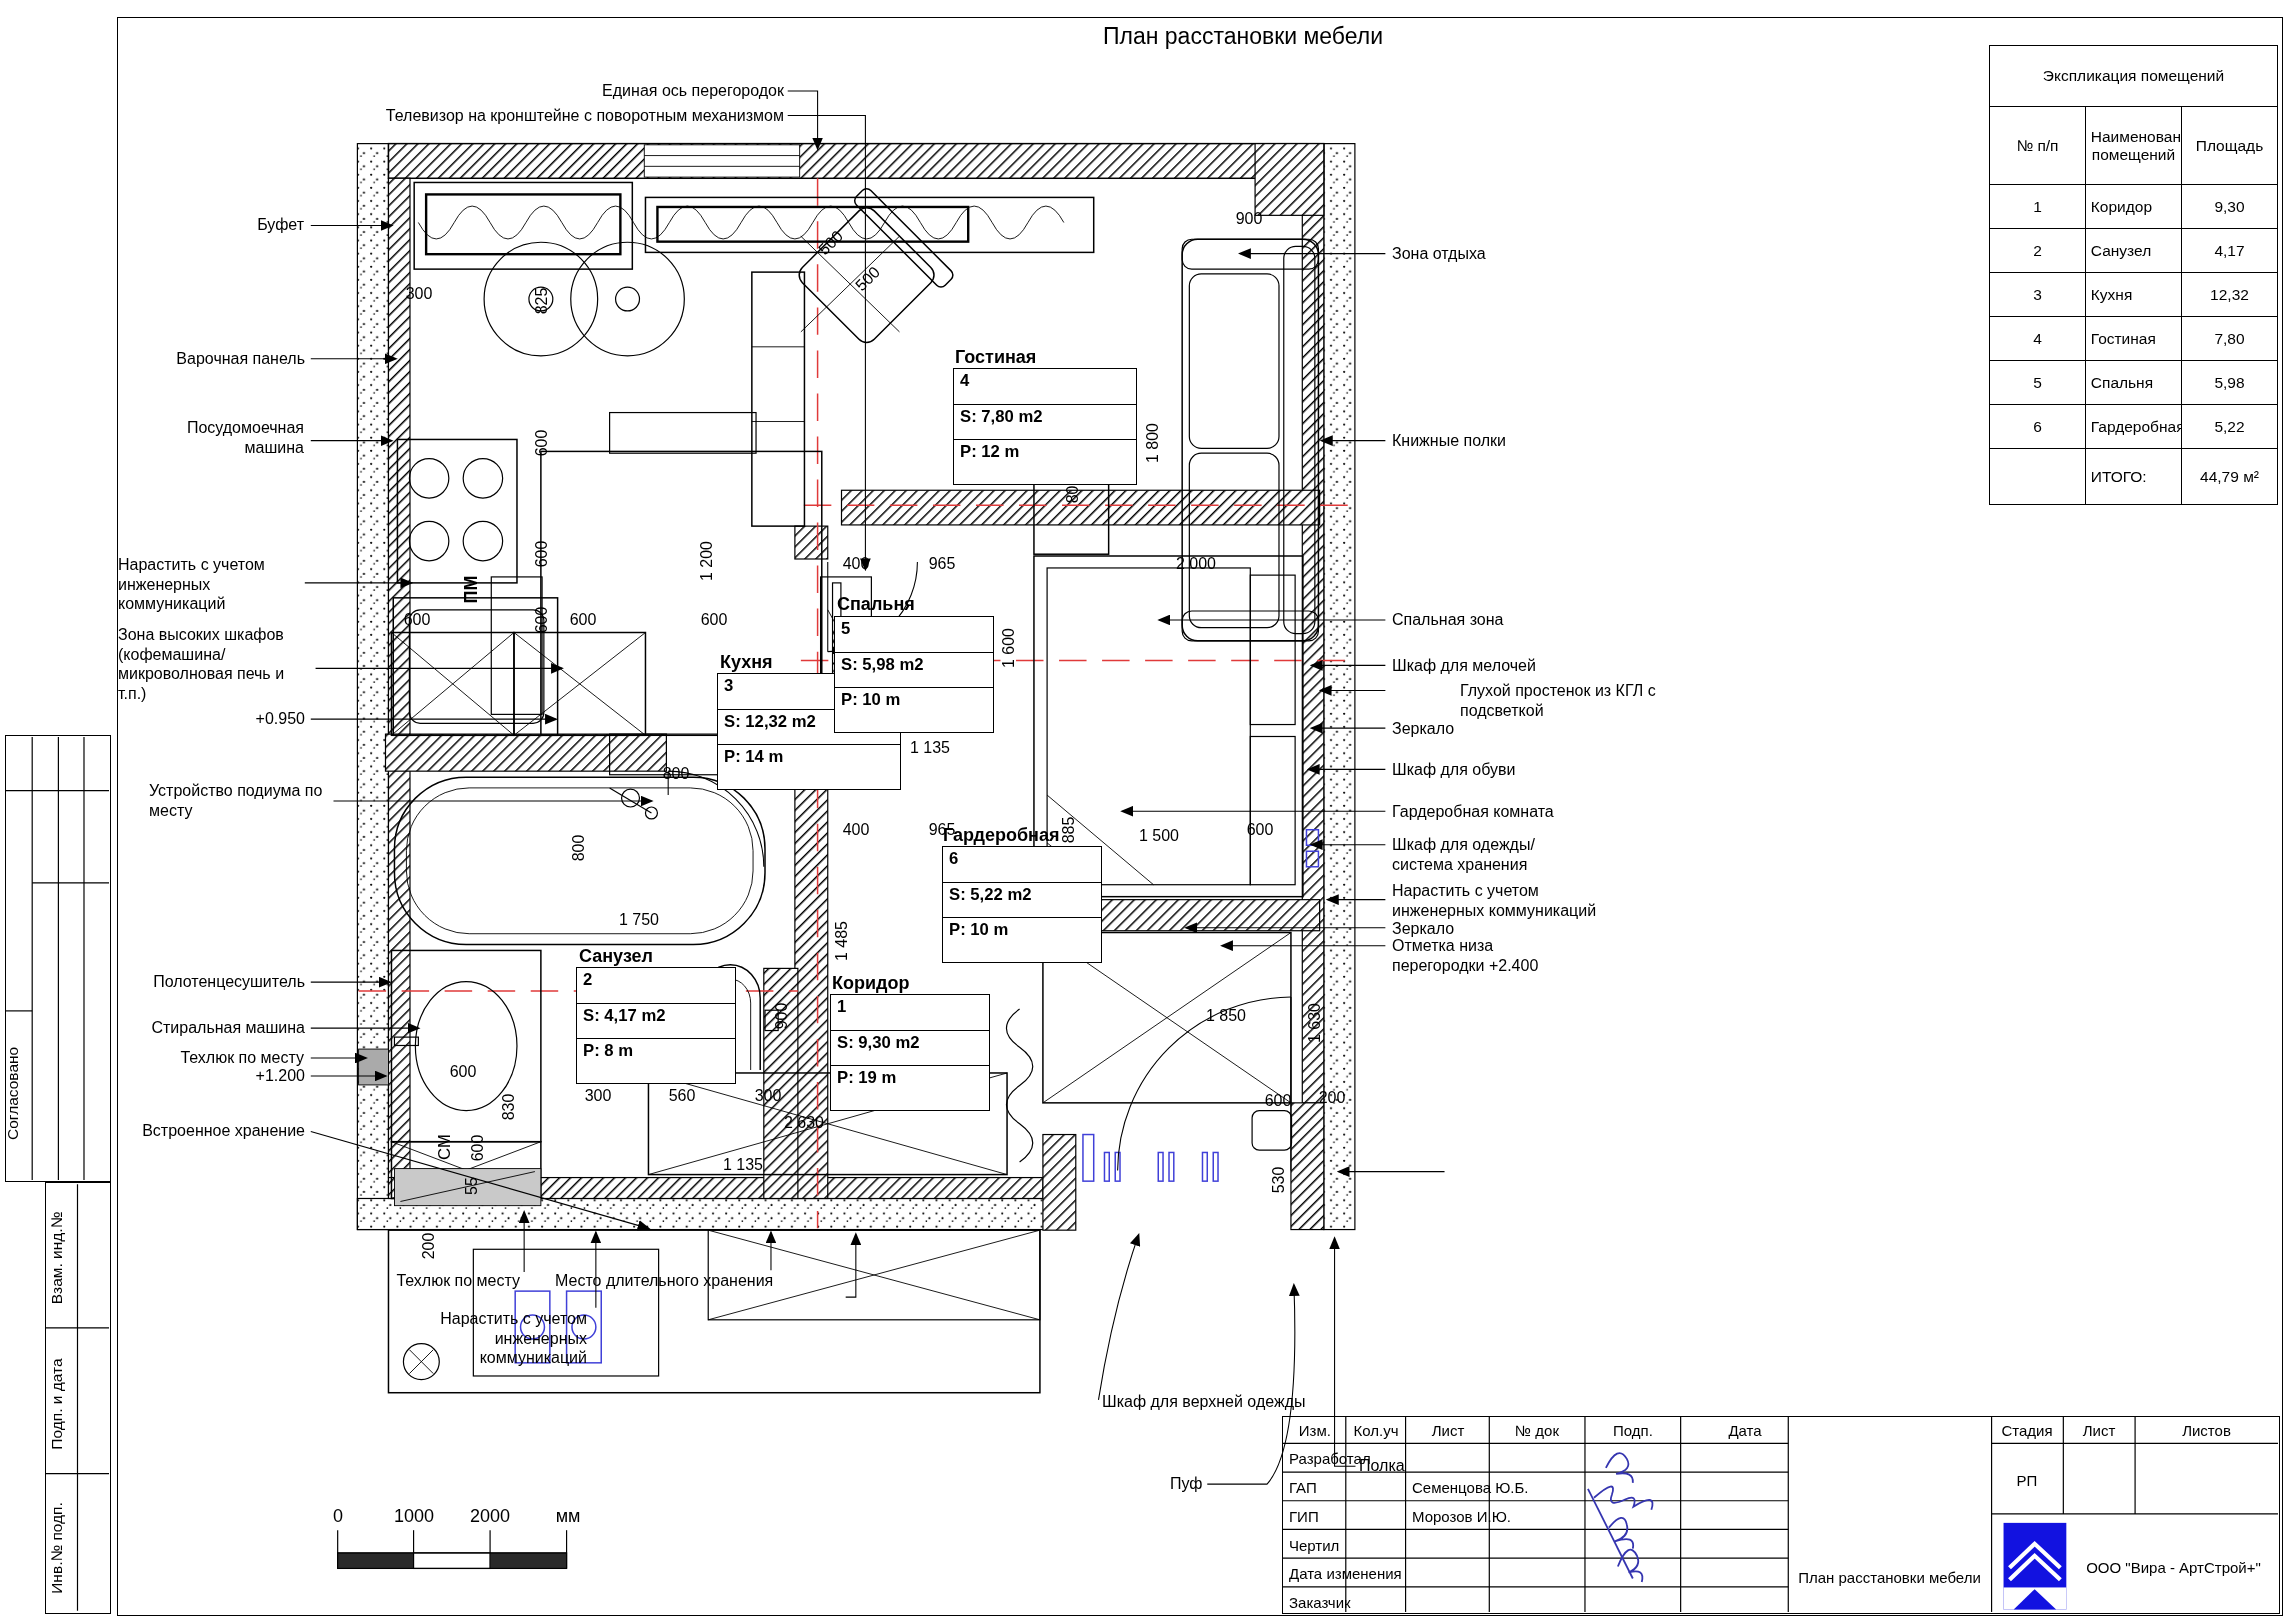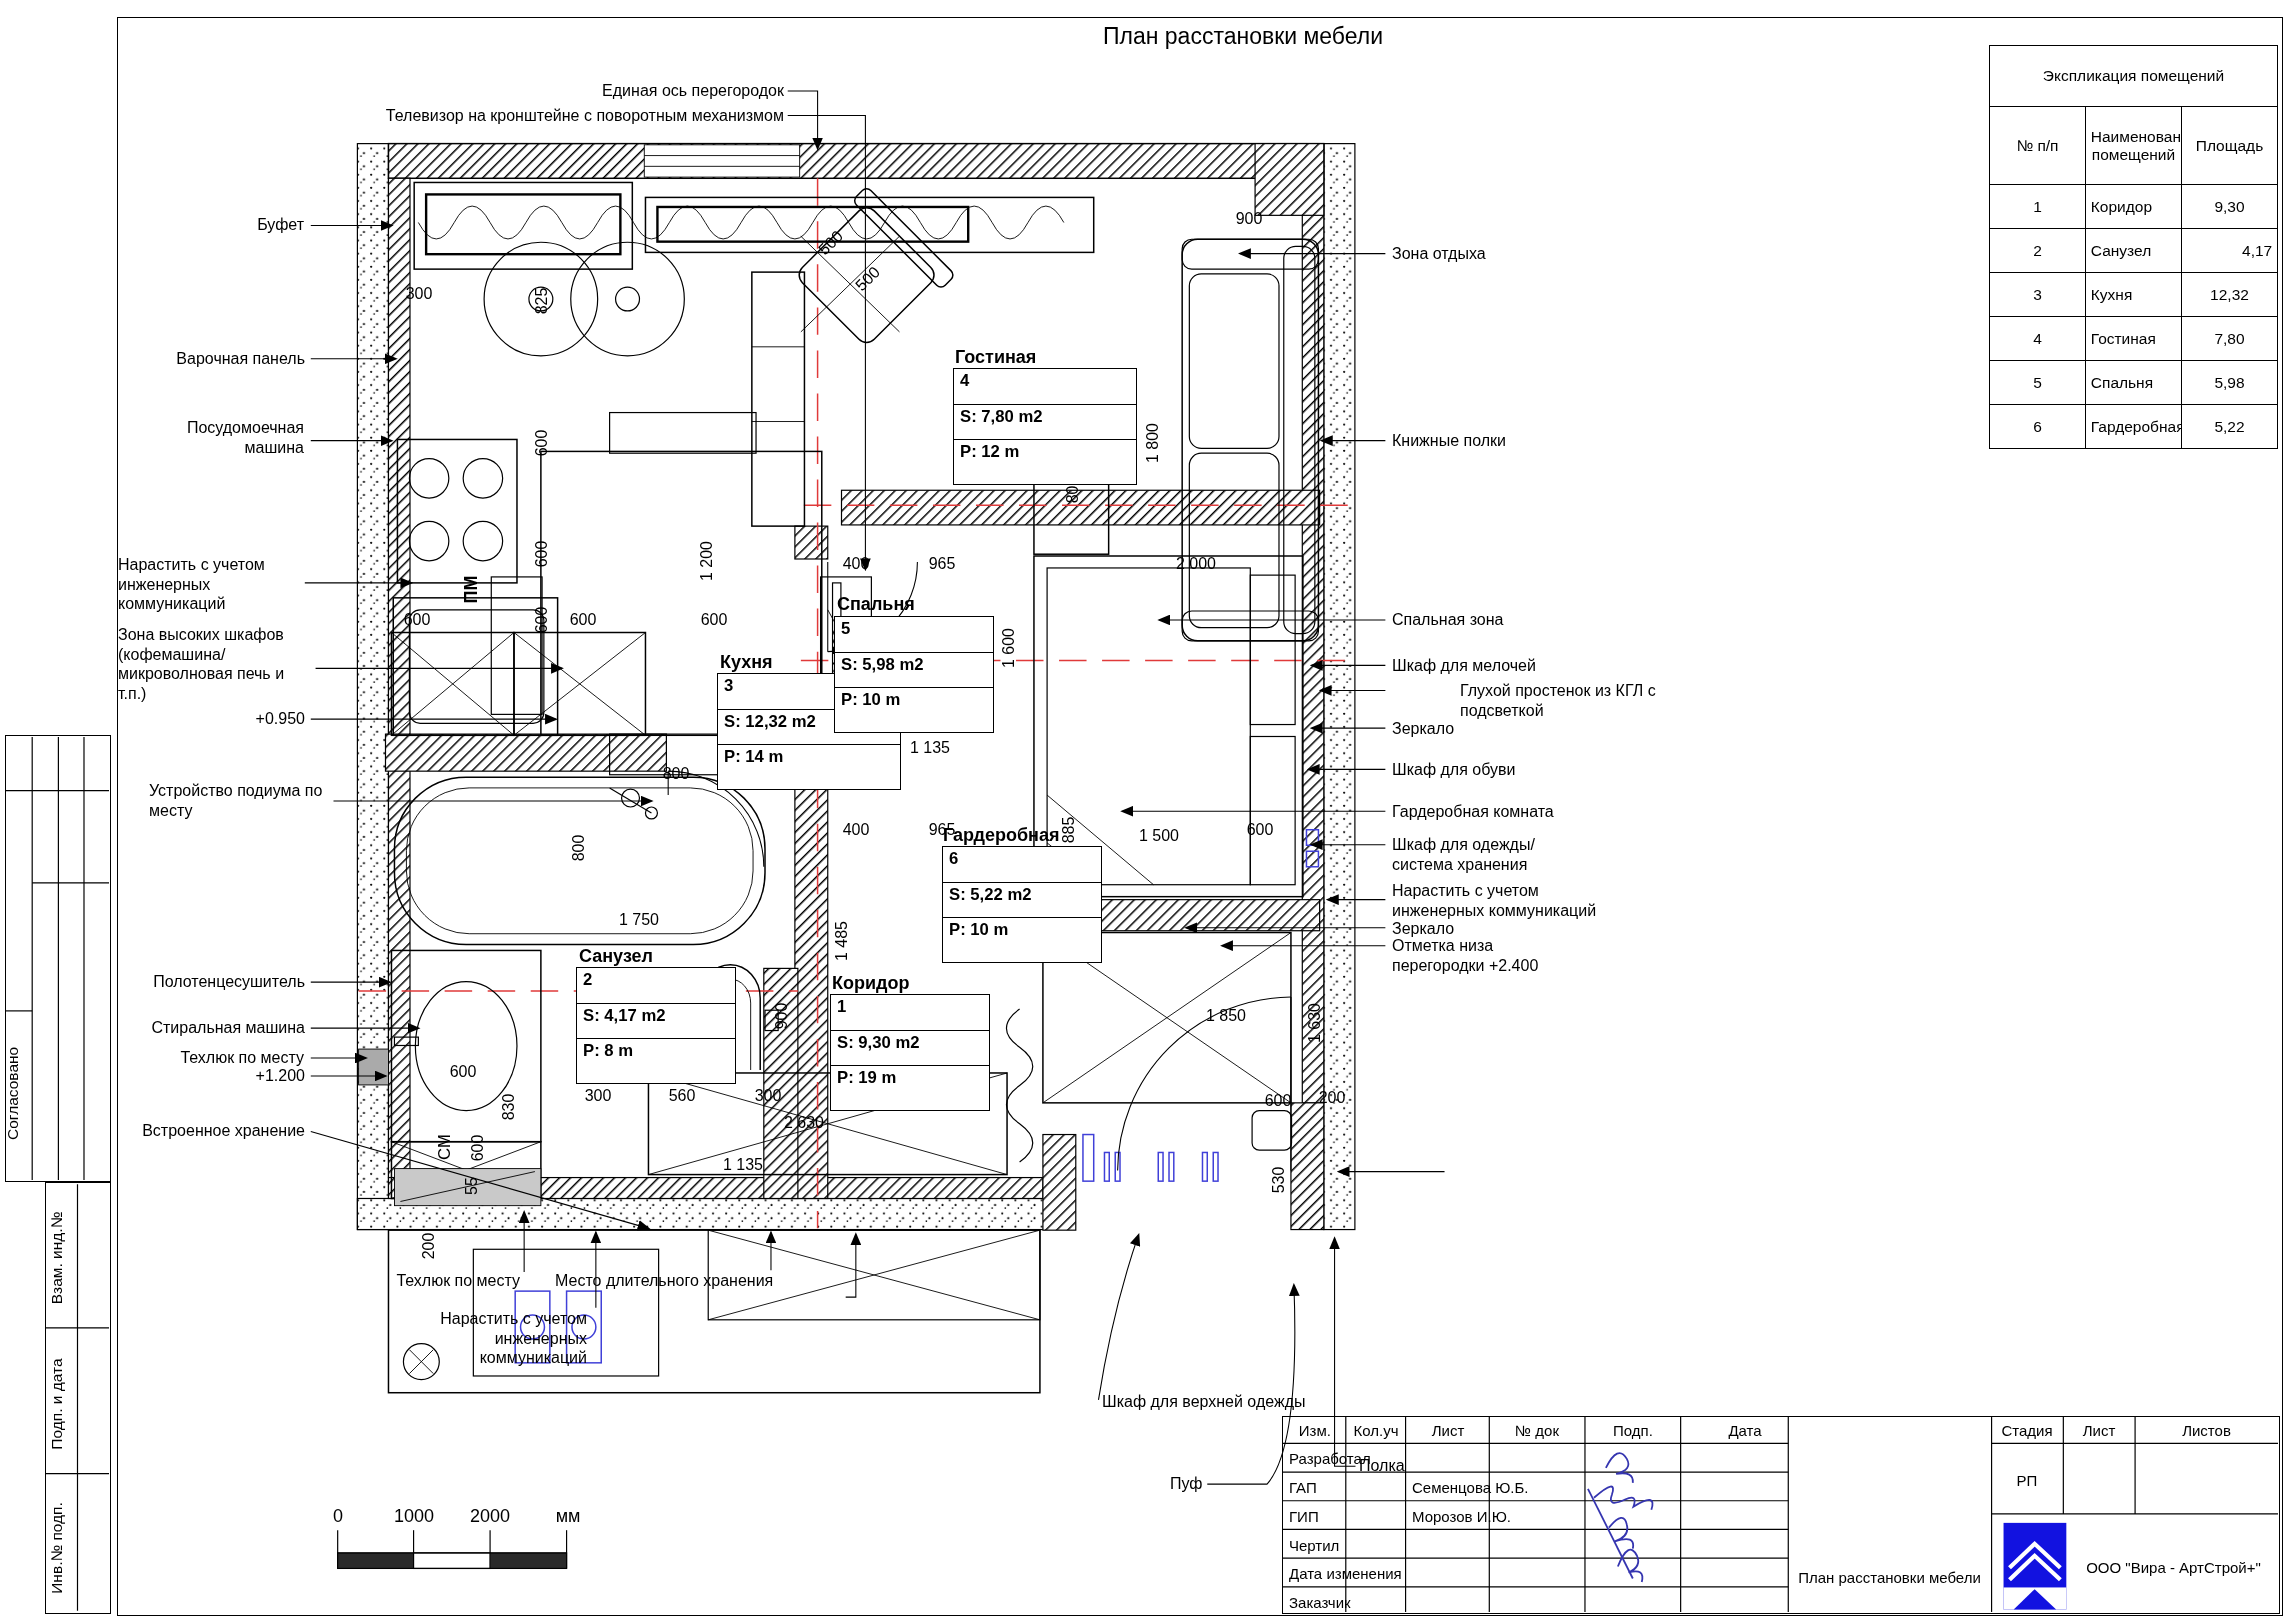--- a/index.html
+++ b/index.html
@@ -397,41 +397,46 @@
       <td class="c" style="width:74px;text-align:center">Площадь</td>
     </tr>
     <tr style="height:44px">
       <td style="text-align:center">1</td>
       <td>Коридор</td>
       <td style="text-align:center">9,30</td>
     </tr>
     <tr style="height:44px">
       <td style="text-align:center">2</td>
       <td>Санузел</td>
-      <td style="text-align:right">4,17</td>
+      <td style="text-align:center">4,17</td>
     </tr>
     <tr style="height:44px">
       <td style="text-align:center">3</td>
       <td>Кухня</td>
       <td style="text-align:center">12,32</td>
     </tr>
     <tr style="height:44px">
       <td style="text-align:center">4</td>
       <td>Гостиная</td>
       <td style="text-align:center">7,80</td>
     </tr>
     <tr style="height:44px">
       <td style="text-align:center">5</td>
       <td>Спальня</td>
       <td style="text-align:center">5,98</td>
     </tr>
     <tr style="height:44px">
       <td style="text-align:center">6</td>
       <td>Гардеробная</td>
       <td style="text-align:center">5,22</td>
+    </tr>
+    <tr style="height:56px">
+      <td></td>
+      <td>ИТОГО:</td>
+      <td style="text-align:center">44,79 м²</td>
     </tr>
   </tbody>
     </table>
 
   <div class="abs" style="left:1282px;top:1416px;width:998px;height:198px;border:1.8px solid #000;box-sizing:border-box">
     <svg width="995" height="195" viewBox="0 0 1664 326">
       <g stroke="#000" stroke-width="2" fill="none">
         <line x1="105" y1="0" x2="105" y2="326"></line>
           <line x1="205" y1="0" x2="205" y2="326"></line>
         <line x1="345" y1="0" x2="345" y2="326"></line>

